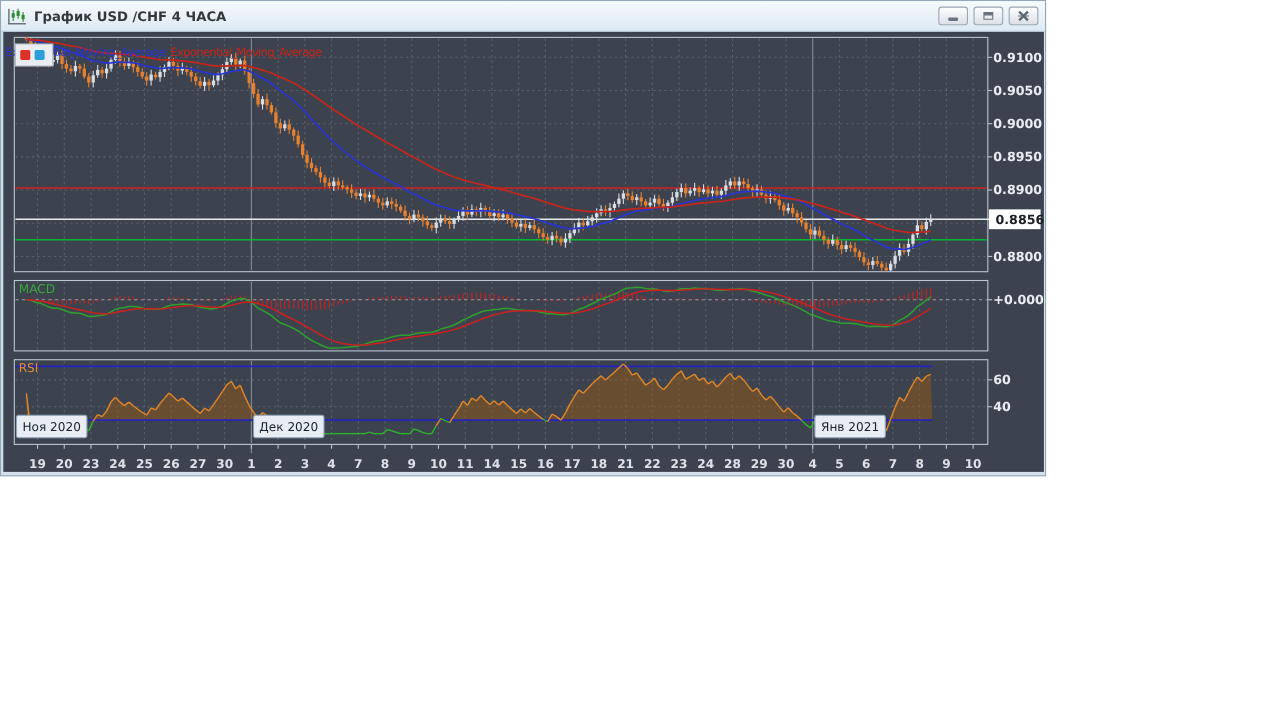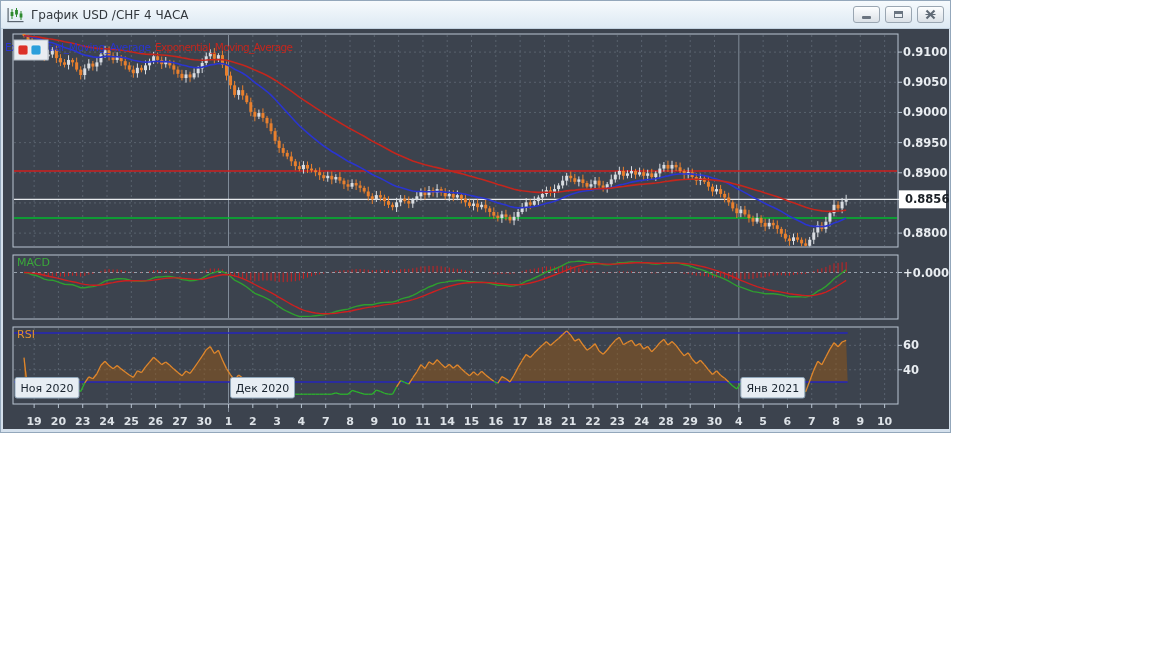--- a/index.html
+++ b/index.html
@@ -1,21 +1,21 @@
 <!DOCTYPE html>
 <html><head>
 <meta charset="utf-8">
 <style>
   html,body{margin:0;padding:0;background:#fff;}
   .screen{position:relative;width:1152px;height:648px;background:#ffffff;overflow:hidden;
           font-family:"DejaVu Sans",sans-serif;}
   .window{position:absolute;left:0;top:0;width:951px;height:433px;background:#d4e0ec;
           border:1px solid #93a7bb;box-sizing:border-box;}
   .titlebar{position:absolute;left:0;top:0;right:0;height:27px;display:flex;align-items:center;
-            background:linear-gradient(#f6fafd,#dde9f3);border-bottom:1px solid #c2d2e0;}
+            background:linear-gradient(#f6fafd,#dde9f3);border-bottom:1px solid #c2d2e0;font-weight:bold;}
   .title-icon{width:18px;height:16px;margin:0 6px 0 6px;flex:0 0 auto;}
   .title-text{font-size:12px;color:#33383d;white-space:nowrap;}
   .win-buttons{margin-left:auto;display:flex;gap:5px;padding-right:6px;}
   .wbtn{width:27px;height:17px;border:1px solid #9aa6b2;border-radius:3px;
         background:linear-gradient(#fdfeff,#dbe1e7);display:flex;align-items:center;justify-content:center;
         box-sizing:border-box;cursor:default;}
   .glyph-min{width:9px;height:3px;background:#6a7480;border-radius:1px;margin-top:5px;}
   .glyph-restore{width:9px;height:7px;border:1.5px solid #6a7480;border-top-width:3px;box-sizing:border-box;}
   .client{position:absolute;left:2px;top:28px;width:946px;height:400px;background:#3c434e;}
   .chart-svg{position:absolute;left:0;top:28px;}

